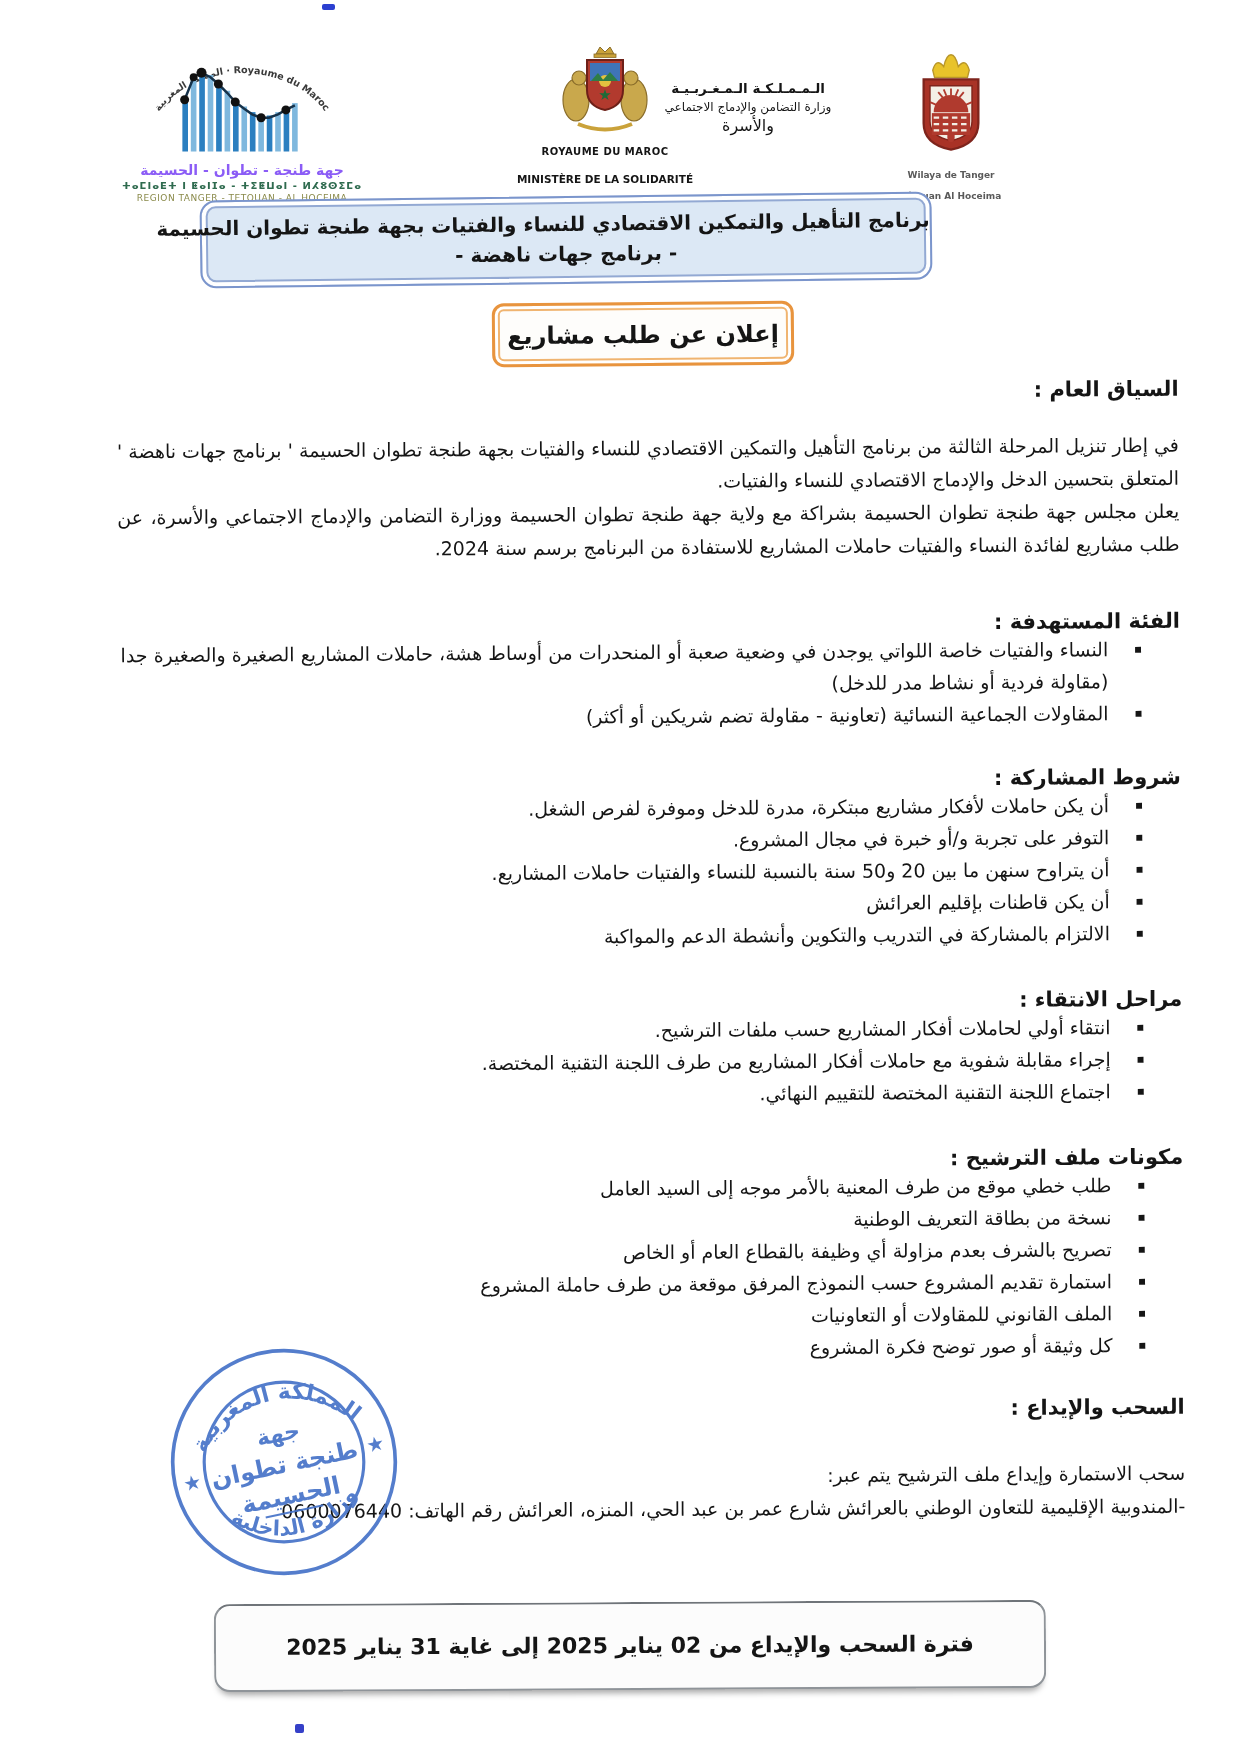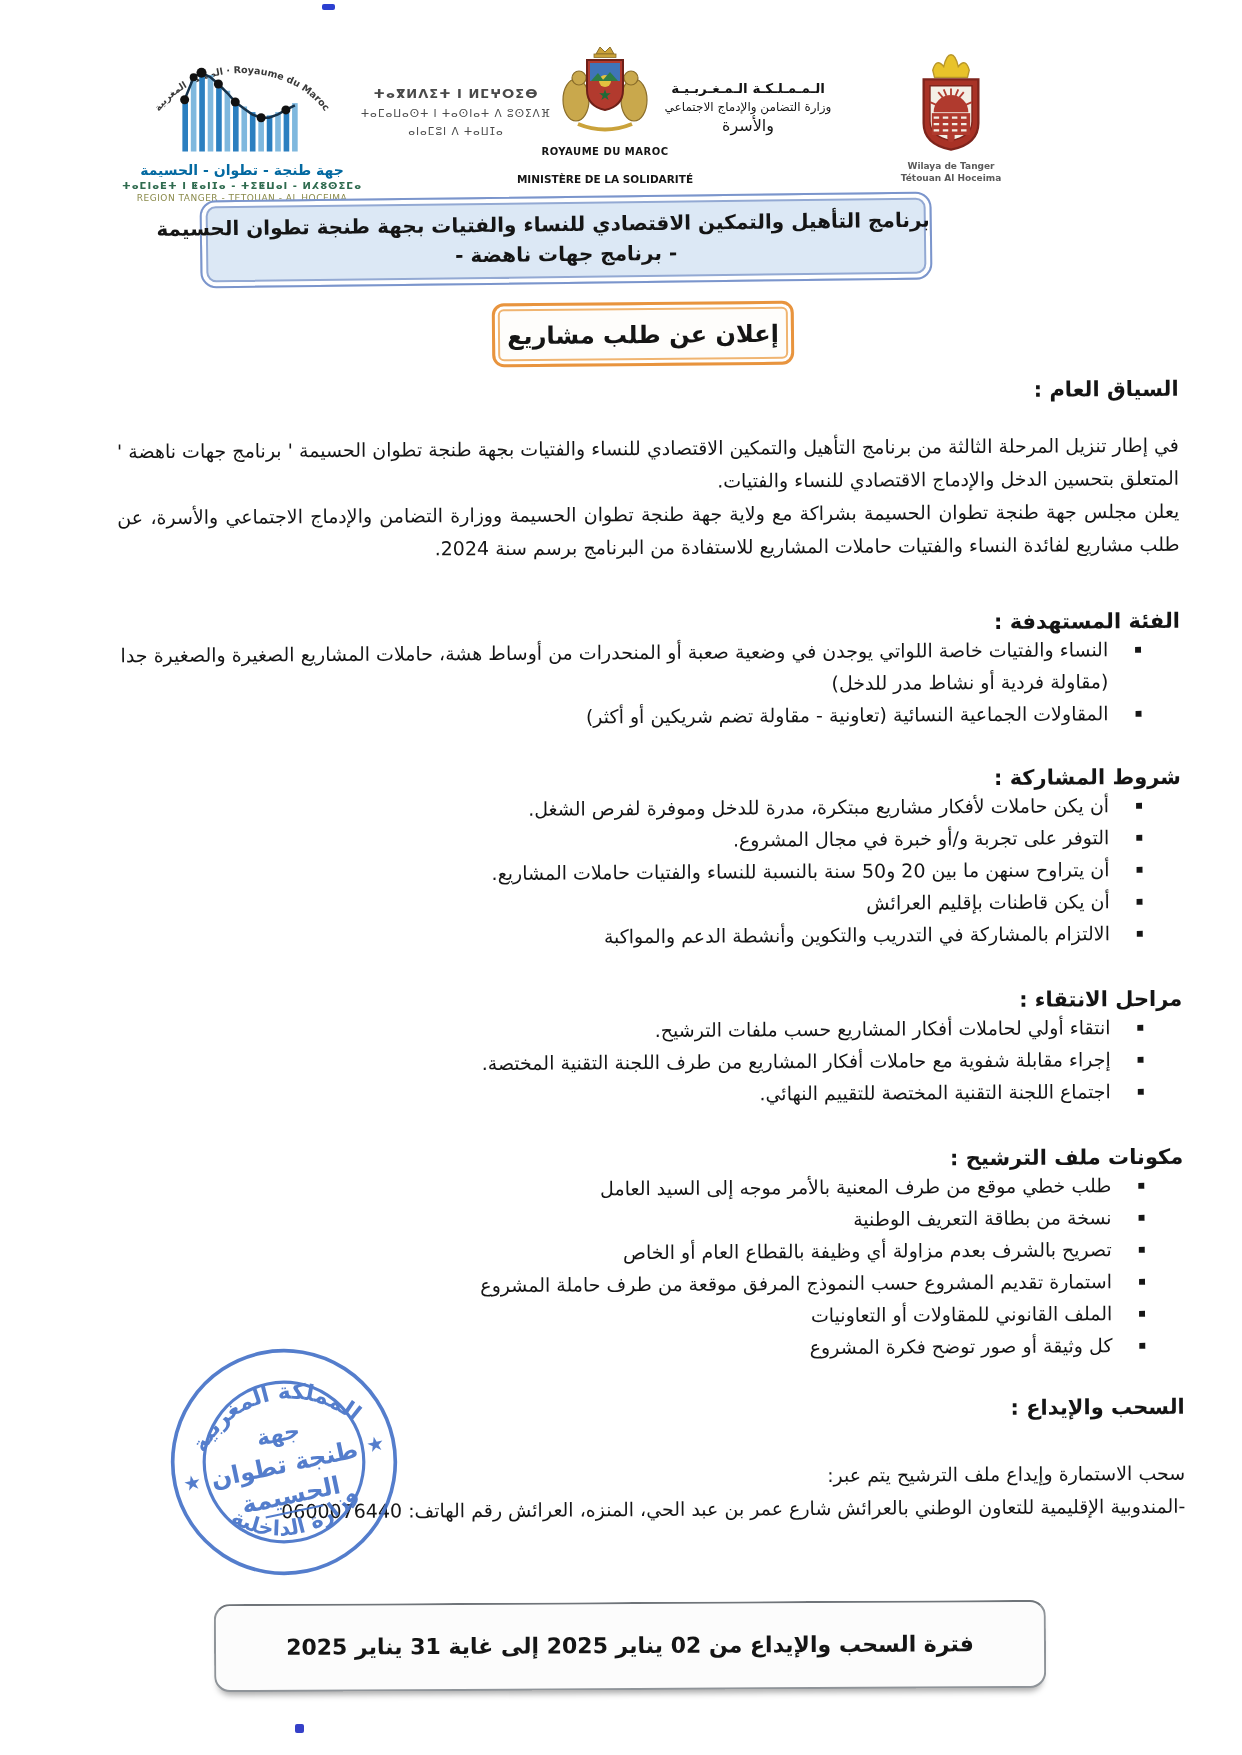--- a/index.html
+++ b/index.html
@@ -8,40 +8,40 @@
     --blue-fill:#dce8f5;
     --orange:#e8943e;
     --stamp-blue:#4673c8;
   }
   *{box-sizing:border-box;}
   body{margin:0;background:#e9e9e9;font-family:"DejaVu Sans",sans-serif;}
   .page{position:relative;width:1242px;height:1755px;background:#ffffff;margin:0 auto;overflow:hidden;color:var(--ink);}
 
   
   .region-logo{position:absolute;left:118px;top:48px;width:248px;text-align:center;}
-  .region-logo .ar{font-size:14px;font-weight:bold;color:#0369a1;margin-top:2px;}
+  .region-logo .ar{font-size:14px;font-weight:bold;color:#8b5cf6;margin-top:2px;}
   .region-logo .tif{font-size:10px;color:#2f6b4f;margin-top:2px;letter-spacing:1px;font-weight:bold;}
   .region-logo .fr{font-size:9px;color:#8a8a4a;margin-top:2px;letter-spacing:.5px;}
 
   .min-tif{position:absolute;left:356px;top:86px;width:200px;text-align:center;color:#4a4a4a;}
   .min-tif .t1{font-size:13px;font-weight:bold;letter-spacing:1px;}
   .min-tif .t2,.min-tif .t3{font-size:10.5px;margin-top:6px;letter-spacing:1px;}
 
   .coa{position:absolute;left:550px;top:44px;width:110px;height:100px;}
   .fr-block{position:absolute;left:455px;top:146px;width:300px;text-align:center;}
   .fr-block .k{font-size:10px;font-weight:bold;letter-spacing:.5px;}
   .fr-block .m1,.fr-block .m2{font-size:10.5px;font-weight:bold;margin-top:16px;}
 
   .min-ar{position:absolute;left:648px;top:80px;width:200px;text-align:center;direction:rtl;}
   .min-ar .k{font-size:13.5px;font-weight:bold;}
   .min-ar .m{font-size:12px;margin-top:4px;}
   .min-ar .m2{font-size:16px;margin-top:2px;}
 
   .wilaya{position:absolute;left:896px;top:52px;width:110px;text-align:center;}
-  .wilaya .cap{font-size:9px;font-weight:bold;color:#5a5a5a;line-height:12px;margin-top:0;}
+  .wilaya .cap{font-size:9px;font-weight:bold;color:#5a5a5a;line-height:12px;margin-top:9px;}
 
   
   .tbox1{position:absolute;left:200px;top:196px;width:732px;height:88px;
     border:2px solid var(--blue-border);border-radius:16px;background:var(--blue-fill);
     box-shadow:inset 0 0 0 4px #ffffff,inset 0 0 0 6px #93a9d3;
     transform:rotate(-0.7deg);direction:rtl;text-align:center;padding-top:14px;}
   .tbox1 .l1{font-size:20px;font-weight:bold;white-space:nowrap;}
   .tbox1 .l2{font-size:20px;font-weight:bold;margin-top:6px;}
 
   .tbox2{position:absolute;left:492px;top:302px;width:302px;height:64px;
@@ -122,25 +122,20 @@
       <circle cx="104" cy="48" r="4" fill="#111"></circle>
       <circle cx="127" cy="62" r="4" fill="#111"></circle>
       <circle cx="149" cy="55" r="4" fill="#111"></circle>
       <circle cx="67" cy="26" r="3.5" fill="#111"></circle>
     </svg>
     <div class="ar">جهة طنجة - تطوان - الحسيمة</div>
     <div class="tif">ⵜⴰⵎⵏⴰⴹⵜ ⵏ ⵟⴰⵏⵊⴰ - ⵜⵉⵟⵡⴰⵏ - ⵍⵃⵓⵙⵉⵎⴰ</div>
     <div class="fr">REGION TANGER - TETOUAN - AL HOCEIMA</div>
   </div>
 
-  <div class="min-tif">
-    <div class="t1">ⵜⴰⴳⵍⴷⵉⵜ ⵏ ⵍⵎⵖⵔⵉⴱ</div>
-    <div class="t2">ⵜⴰⵎⴰⵡⴰⵙⵜ ⵏ ⵜⴰⵙⵏⴰⵜ ⴷ ⵓⵙⵉⴷⴼ</div>
-    <div class="t3">ⴰⵏⴰⵎⵓⵏ ⴷ ⵜⴰⵡⵊⴰ</div>
-  </div>
 
   <svg class="coa" viewBox="0 0 110 100">
     <path d="M46 10 l4 -7 5 5 5 -5 4 7 z" fill="#caa23a" stroke="#8a6d2a" stroke-width="1"></path>
     <rect x="44" y="10" width="22" height="3.5" fill="#caa23a" stroke="#8a6d2a" stroke-width=".8"></rect>
     <ellipse cx="26" cy="56" rx="13" ry="21" fill="#c9a84c" stroke="#8a6d2a" stroke-width="1.2"></ellipse>
     <circle cx="29" cy="34" r="7" fill="#c9a84c" stroke="#8a6d2a" stroke-width="1.2"></circle>
     <ellipse cx="84" cy="56" rx="13" ry="21" fill="#c9a84c" stroke="#8a6d2a" stroke-width="1.2"></ellipse>
     <circle cx="81" cy="34" r="7" fill="#c9a84c" stroke="#8a6d2a" stroke-width="1.2"></circle>
     <path d="M37 16 h36 v30 q0 16 -18 20 q-18 -4 -18 -20 z" fill="#b23a2e" stroke="#6d2018" stroke-width="2"></path>
     <path d="M40 19 h30 v18 h-30 z" fill="#3f74b8"></path>

